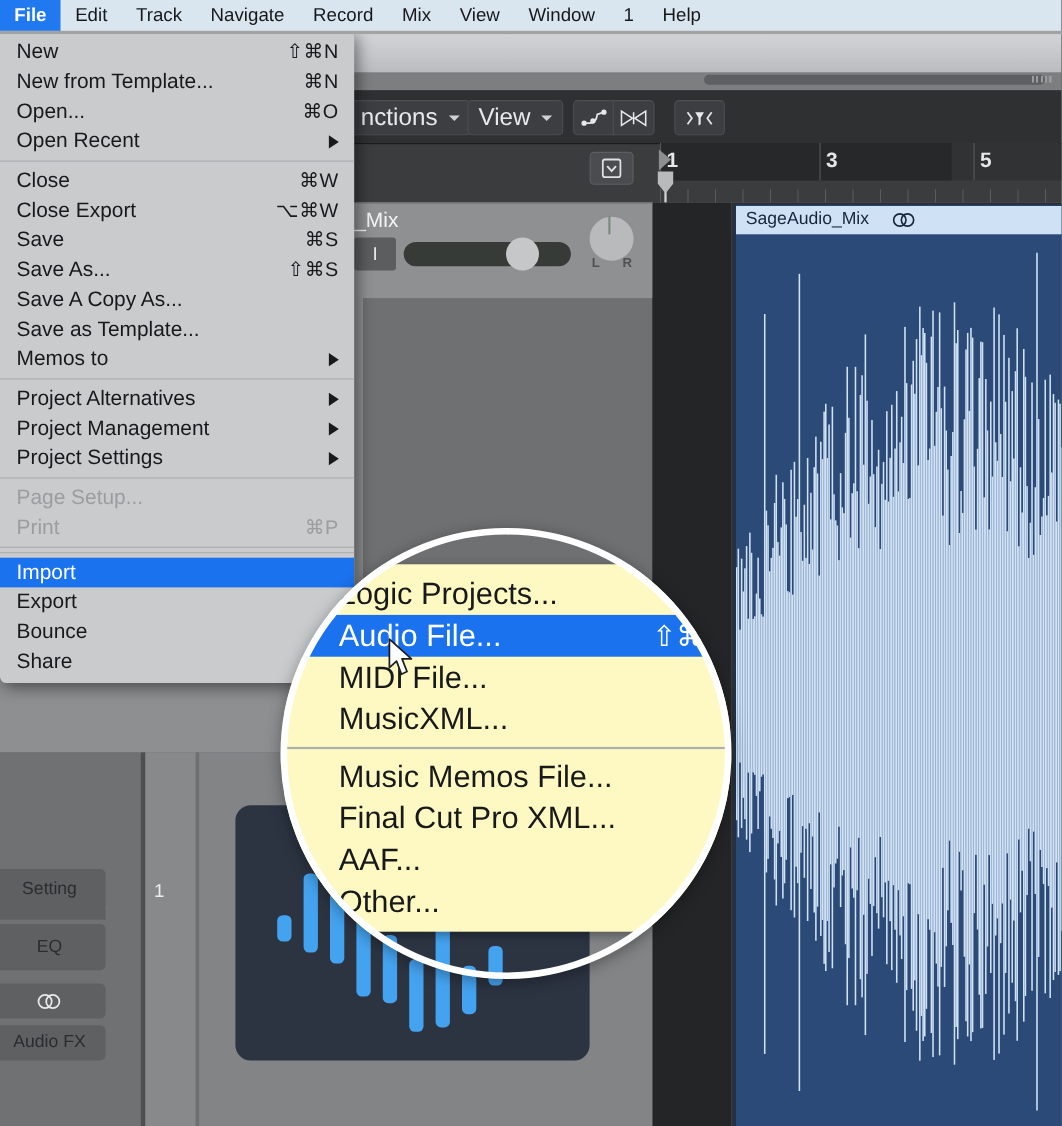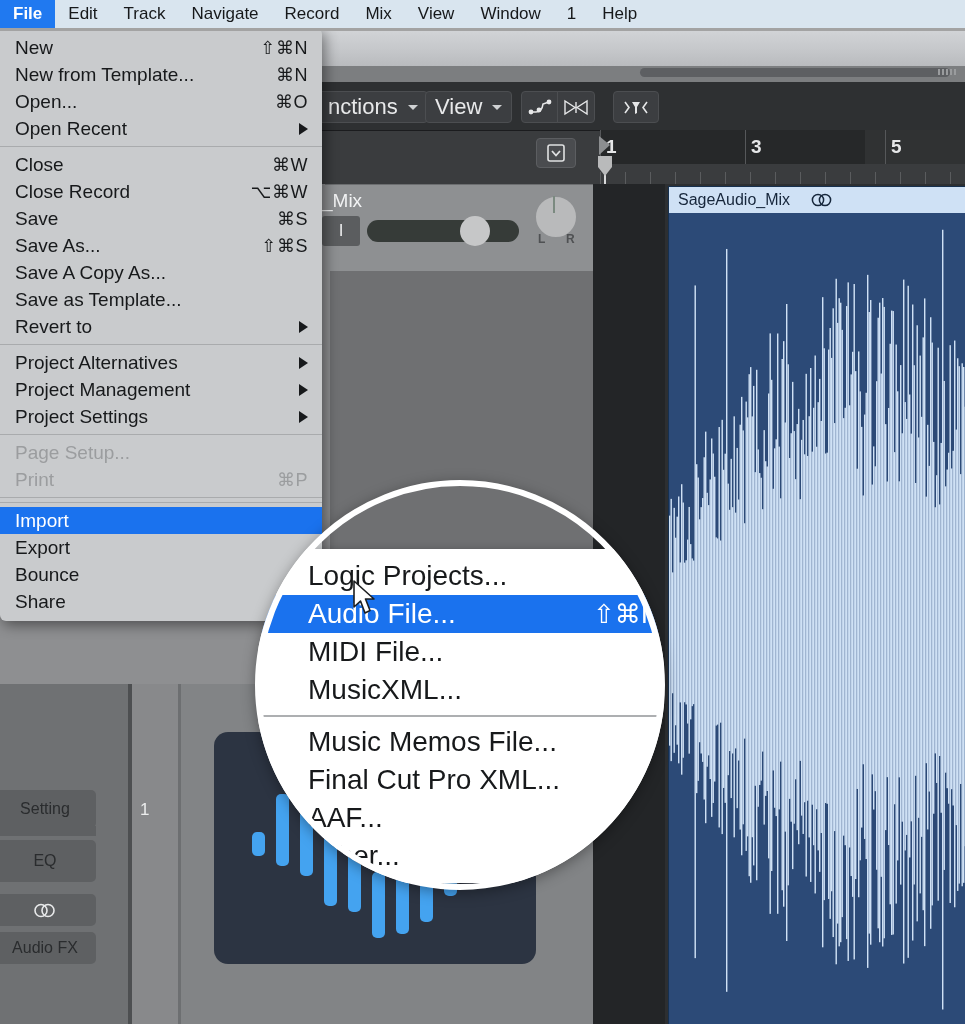--- a/index.html
+++ b/index.html
@@ -127,23 +127,23 @@
   .mi .sc{margin-left:auto;font-size:18px;color:#17191b;letter-spacing:.5px;}
   .mi.dis{color:#9b9d9f;}
   .mi.dis .sc{color:#9b9d9f;}
   .mi.sel{background:#1a72ee;color:#fff;}
   .mi .arr{margin-left:auto;width:0;height:0;border-top:6px solid transparent;border-bottom:6px solid transparent;border-left:9px solid #17191b;}
   .msep{height:1px;background:#a9abad;margin:4px 0;}
 
   
   #submenu{
     left:258px;top:513px;width:406px;
-    background:#ffffff;
+    background:#fef9c3;
     box-shadow:2px 3px 10px rgba(0,0,0,.4);
-    z-index:41;padding:8px 0;margin-top:36px;
+    z-index:41;padding:8px 0;
   }
   .smi{height:38px;display:flex;align-items:center;padding:0 16px 0 50px;font-size:28px;color:#17191b;white-space:nowrap;}
   .smi .sc{margin-left:auto;font-size:26px;}
   .smi.sel{background:#1a72ee;color:#fff;}
   .smi.sel .sc{color:#fff;}
   .smsep{height:2px;background:#adafb1;margin:6px 0;}
 
   
   #lens{
     left:255px;top:480px;width:410px;height:410px;border-radius:50%;
@@ -498,39 +498,39 @@
     <div class="mi">
       <span>Open Recent</span>
       <span class="arr"></span>
     </div>
     <div class="msep"></div>
     <div class="mi">
       <span>Close</span>
       <span class="sc">⌘W</span>
     </div>
     <div class="mi">
-      <span>Close Record</span>
+      <span>Close Export</span>
       <span class="sc">⌥⌘W</span>
     </div>
     <div class="mi">
       <span>Save</span>
       <span class="sc">⌘S</span>
     </div>
     <div class="mi">
       <span>Save As...</span>
       <span class="sc">⇧⌘S</span>
     </div>
     <div class="mi">
       <span>Save A Copy As...</span>
     </div>
     <div class="mi">
       <span>Save as Template...</span>
     </div>
     <div class="mi">
-      <span>Revert to</span>
+      <span>Memos to</span>
       <span class="arr"></span>
     </div>
     <div class="msep"></div>
     <div class="mi">
       <span>Project Alternatives</span>
       <span class="arr"></span>
     </div>
     <div class="mi">
       <span>Project Management</span>
       <span class="arr"></span>

